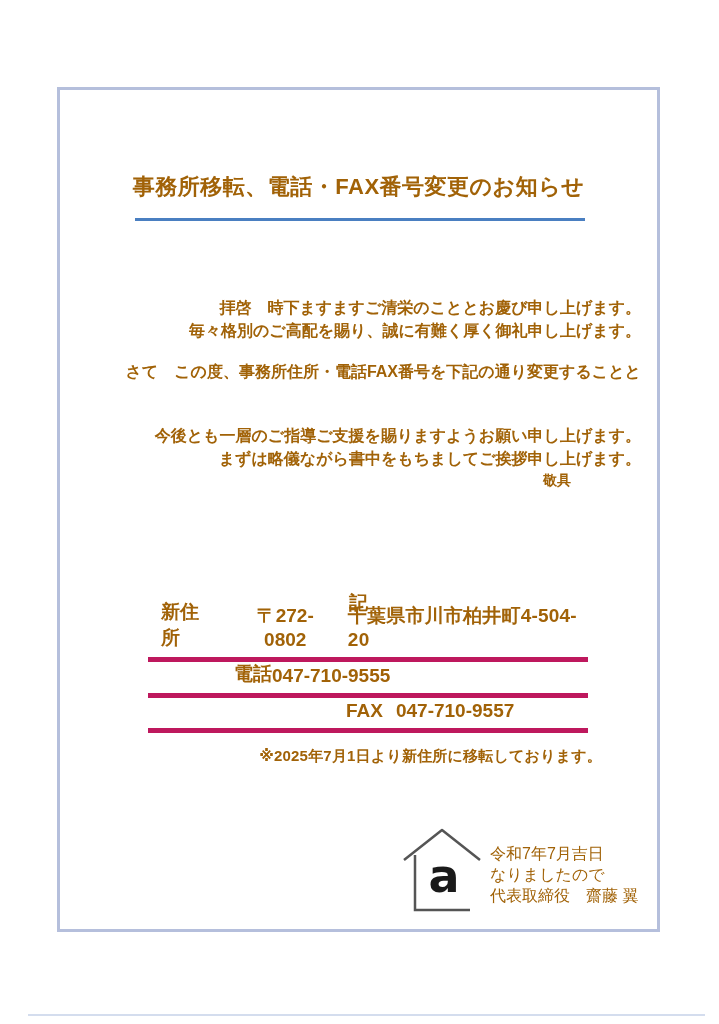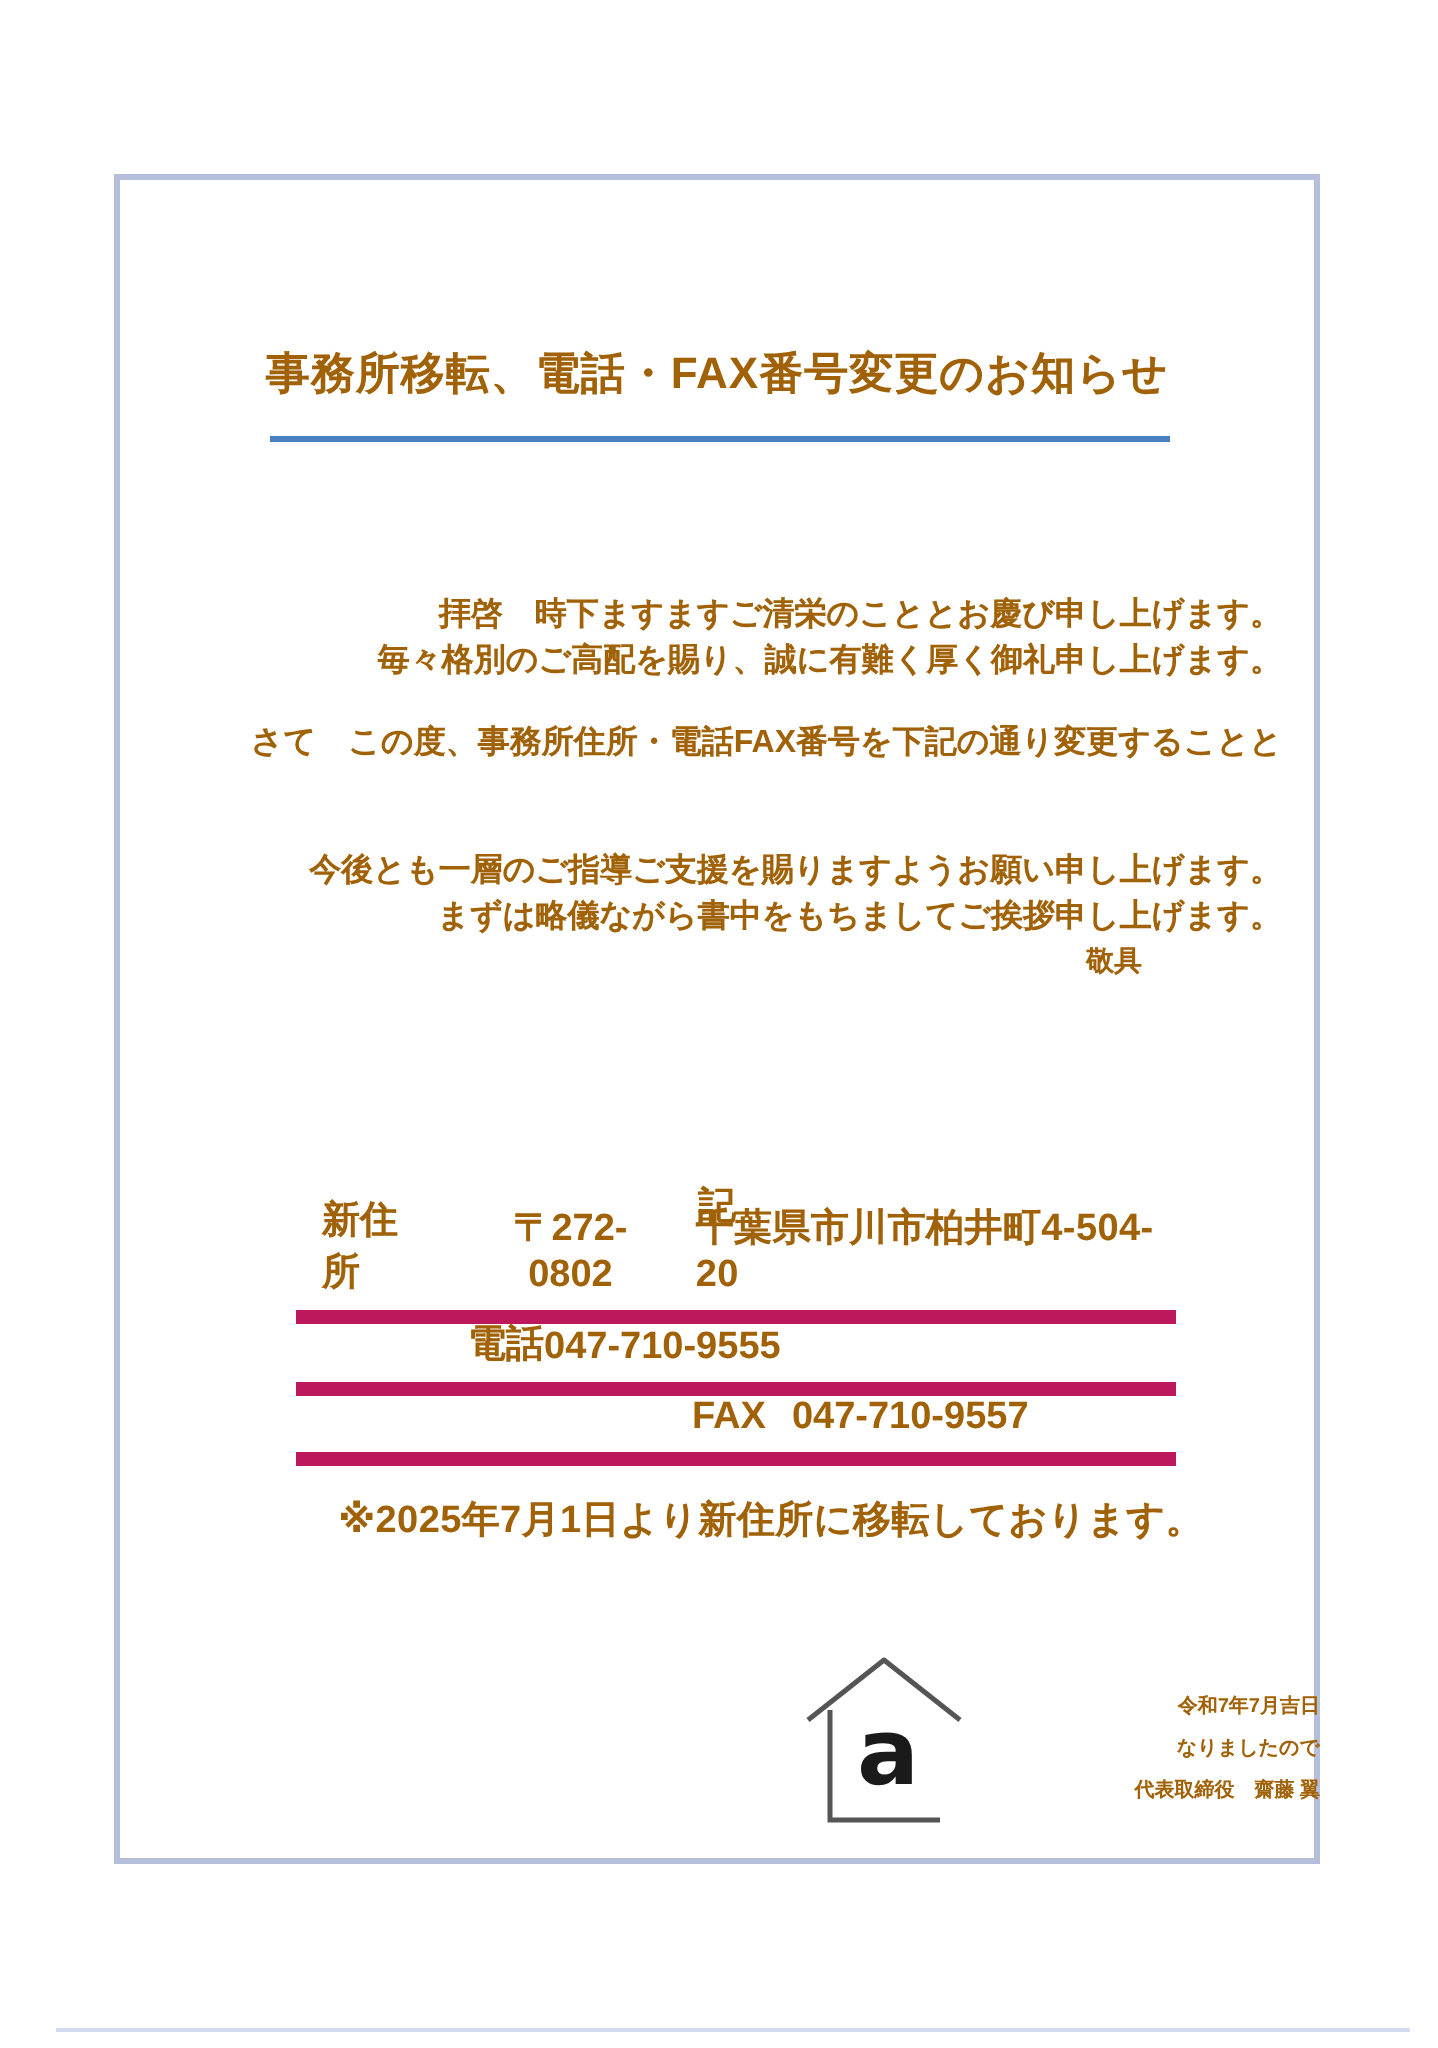--- a/index.html
+++ b/index.html
@@ -46,53 +46,53 @@
   .ki {
     position:absolute; top:500px; left:0; right:0;
     text-align:center;
     font-size:19px; font-weight:bold;
   }
   .info-table {
     position:absolute; top:538px; left:88px; width:440px;
   }
   .info-row {
     position:relative;
-    border-bottom:7px solid #be185d;
+    border-bottom:5px solid #be185d;
     display:flex;
     align-items:flex-end;
     box-sizing:border-box;
     font-size:19px; font-weight:bold;
     padding-bottom:6px;
   }
   .row-address { height:34px; }
   .row-phone   { height:36px; }
   .row-fax     { height:35px; }
   .cell-address-label { margin-left:13px; }
   .cell-postal { margin-left:22px;text-align:center; }
   .cell-city   { margin-left:15px; letter-spacing:0.2px; }
   .cell-phone-label { margin-left:86px; }
   .cell-phone-num   { }
   .cell-fax-label   { margin-left:198px; }
   .cell-fax-num     { margin-left:13px; }
   .note {
     position:absolute; top:657px; right:55px;
-    font-size:19px; font-weight:bold;
+    font-size:15px; font-weight:bold;
     letter-spacing:0.2px;
   }
   .signature-block {
     position:absolute; top:736px; left:340px;
     display:flex;
   }
   .logo { width:84px; height:90px; }
   .signature-text {
     margin-left:6px;
     padding-top:17px;
     width:170px;
-    text-align:right;
-    font-size:10px; font-weight:bold;
+    text-align:left;
+    font-size:16px; font-weight:normal;
     line-height:21px;
   }
   .bottom-rule {
     position:absolute; left:28px; right:14px; bottom:8px;
     height:2px; background:#d4ddee;
   }
 </style>
 </head>
 <body>
 

